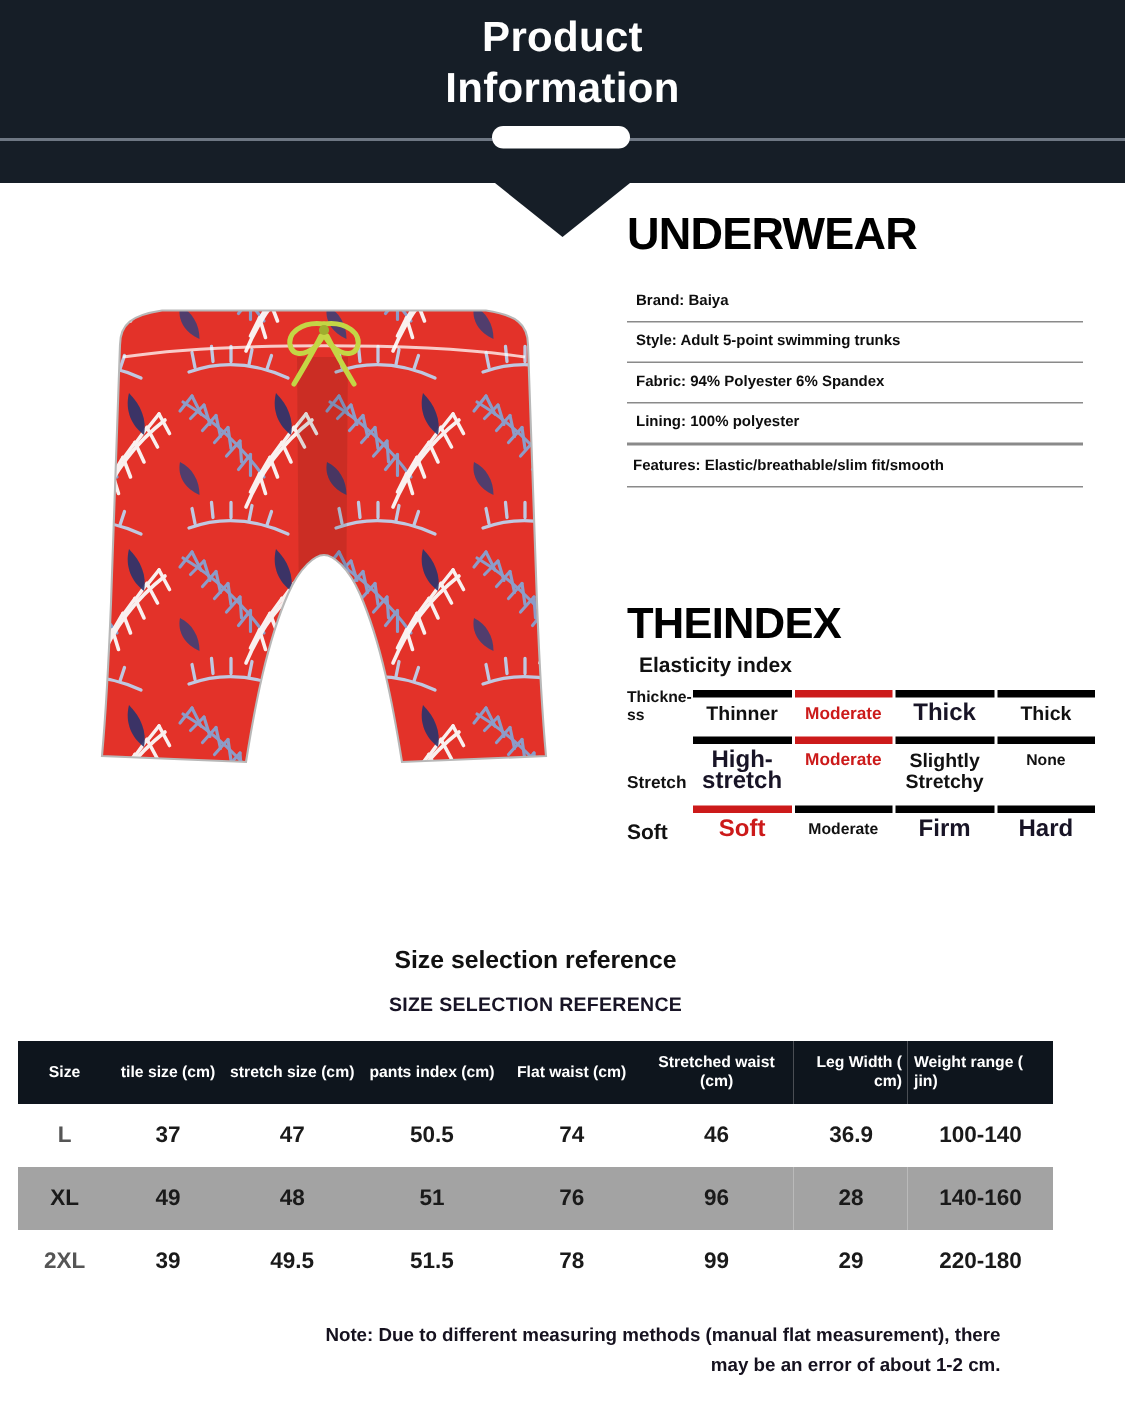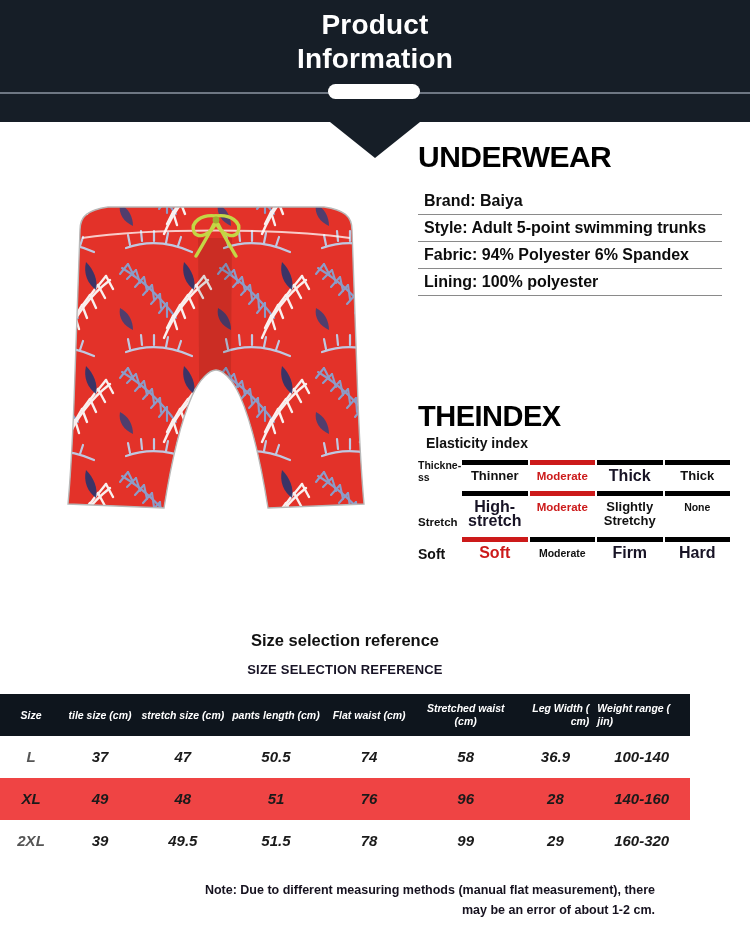--- a/index.html
+++ b/index.html
@@ -86,21 +86,21 @@
   }
   .spec-title {
     font-size: 30px;
     font-weight: bold;
     letter-spacing: -0.5px;
     color: #000000;
     margin: 0 0 14px 0;
     line-height: 34px;
   }
   .spec-row {
-    font-size: 16px;
+    font-size: 10px;
     font-weight: bold;
     color: #0d0d0d;
     padding: 4px 0 5px 6px;
     border-bottom: 1.6px solid #8a8a8a;
     line-height: 17px;
     white-space: nowrap;
   }
   .spec-row.features {
     font-size: 10px;
     padding-left: 4px;
@@ -168,20 +168,21 @@
   }
   .index-label.active { color: #cc1a1a; font-size: 11.5px; }
   .index-label.big { font-size: 16px; color: #181426; }
   .index-label.small { font-size: 10.5px; }
   .index-label.med { font-size: 13px; }
 
   
   .size-section {
     position: relative;
     width: 690px;
+    margin-left: 12px;
   }
   .size-heading {
     text-align: center;
     font-size: 16.5px;
     font-weight: bold;
     color: #111111;
     line-height: 20px;
   }
   .size-subheading {
     text-align: center;
@@ -189,21 +190,20 @@
     font-weight: bold;
     color: #181426;
     margin-top: 12px;
     letter-spacing: 0.2px;
   }
   table.size-table {
     border-collapse: collapse;
     width: 690px;
     margin: 17px auto 0 auto;
     table-layout: fixed;
-    font-style: italic;
   }
   table.size-table thead th {
     background: #0e151d;
     color: #ffffff;
     font-size: 10.5px;
     font-weight: bold;
     padding: 8px 2px;
     line-height: 13px;
     vertical-align: middle;
     text-align: center;
@@ -212,21 +212,21 @@
   table.size-table thead th.th-weight { text-align: left; padding-left: 4px; }
   table.size-table tbody td {
     font-size: 15px;
     font-weight: bold;
     color: #1a1a1a;
     text-align: center;
     padding: 12px 0 13px 0;
     line-height: 17px;
   }
   table.size-table tbody td.size-cell { color: #555555; }
-  table.size-table tbody tr.alt td { background: #ef4444; color: #1a1a1a; }
+  table.size-table tbody tr.alt td { background: #a3a3a3; color: #1a1a1a; }
   table.size-table tbody tr.alt td.size-cell { color: #1a1a1a; }
 
   .size-note {
     width: 620px;
     margin: 18px auto 0 auto;
     font-size: 12.5px;
     font-weight: bold;
     color: #16121f;
     line-height: 20px;
   }
@@ -308,20 +308,21 @@
       <circle cx="198" cy="68" r="3.4" fill="#9fae2e"></circle>
     </svg>
   </div>
 
   <div class="specs">
     <div class="spec-title">UNDERWEAR</div>
     <div class="spec-row">Brand: Baiya</div>
     <div class="spec-row">Style: Adult 5-point swimming trunks</div>
     <div class="spec-row">Fabric: 94% Polyester 6% Spandex</div>
     <div class="spec-row">Lining: 100% polyester</div>
+    <div class="spec-row features">Features: Elastic/breathable/slim fit/smooth</div>
   </div>
 
   <div class="index-block">
     <div class="index-title">THEINDEX</div>
     <div class="index-subtitle">Elasticity index</div>
 
     <div class="index-row r-thickness">
       <div class="index-row-label">Thickne-<br>ss</div>
       <div class="index-cells">
         <div class="index-cell">
@@ -402,35 +403,35 @@
       <col style="width:13%">
         <col style="width:15%">
         <col style="width:11%">
         <col style="width:14%">
     </colgroup>
     <thead>
       <tr>
         <th>Size</th>
         <th>tile size (cm)</th>
         <th>stretch size (cm)</th>
-        <th>pants length (cm)</th>
+        <th>pants index (cm)</th>
         <th>Flat waist (cm)</th>
         <th>Stretched waist (cm)</th>
         <th class="th-leg">Leg Width ( cm)</th>
         <th class="th-weight">Weight range ( jin)</th>
       </tr>
     </thead>
     <tbody>
       <tr>
         <td class="size-cell">L</td>
         <td>37</td>
         <td>47</td>
         <td>50.5</td>
         <td>74</td>
-        <td>58</td>
+        <td>46</td>
         <td>36.9</td>
         <td>100-140</td>
       </tr>
       <tr class="alt">
         <td class="size-cell">XL</td>
         <td>49</td>
         <td>48</td>
         <td>51</td>
         <td>76</td>
         <td>96</td>
@@ -438,21 +439,21 @@
         <td>140-160</td>
       </tr>
       <tr>
         <td class="size-cell">2XL</td>
         <td>39</td>
         <td>49.5</td>
         <td>51.5</td>
         <td>78</td>
         <td>99</td>
         <td>29</td>
-        <td>160-320</td>
+        <td>220-180</td>
       </tr>
     </tbody>
   </table>
 
   <div class="size-note">
     <span class="l1">Note: Due to different measuring methods (manual flat measurement), there</span>
     <span class="l2">may be an error of about 1-2 cm.</span>
   </div>
 </div>
 

